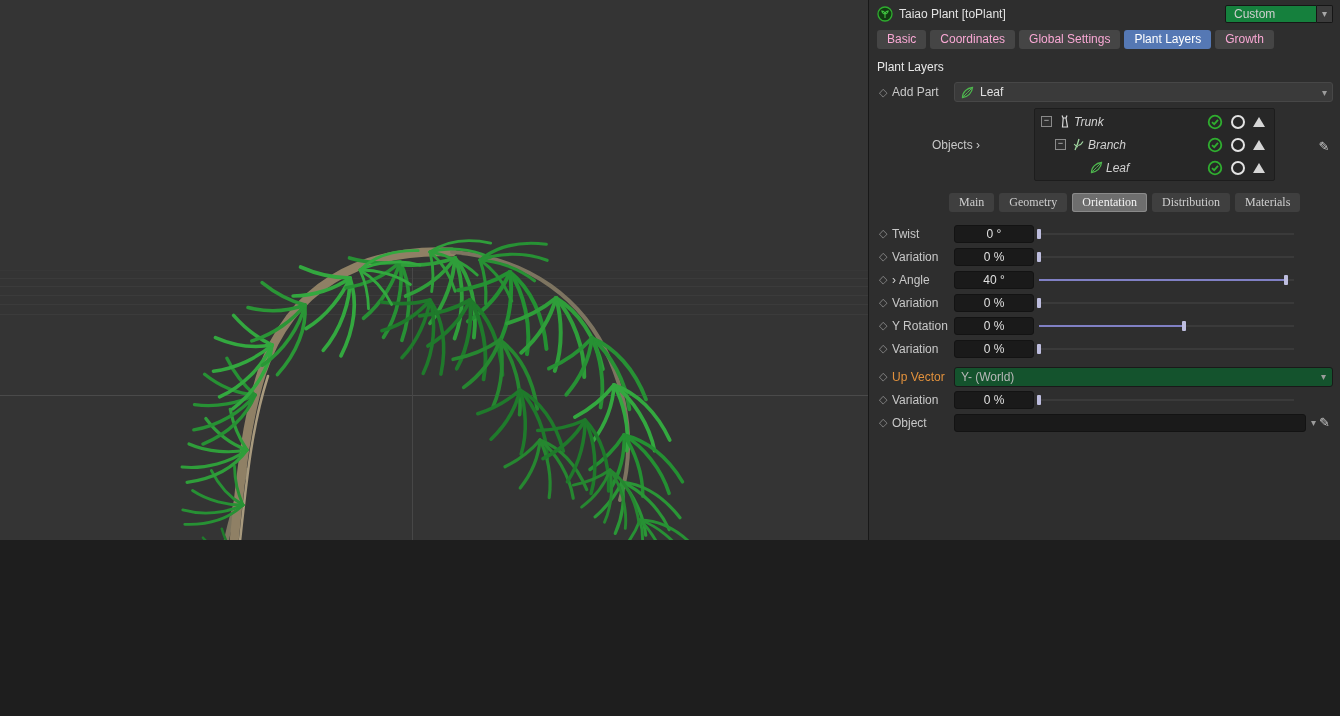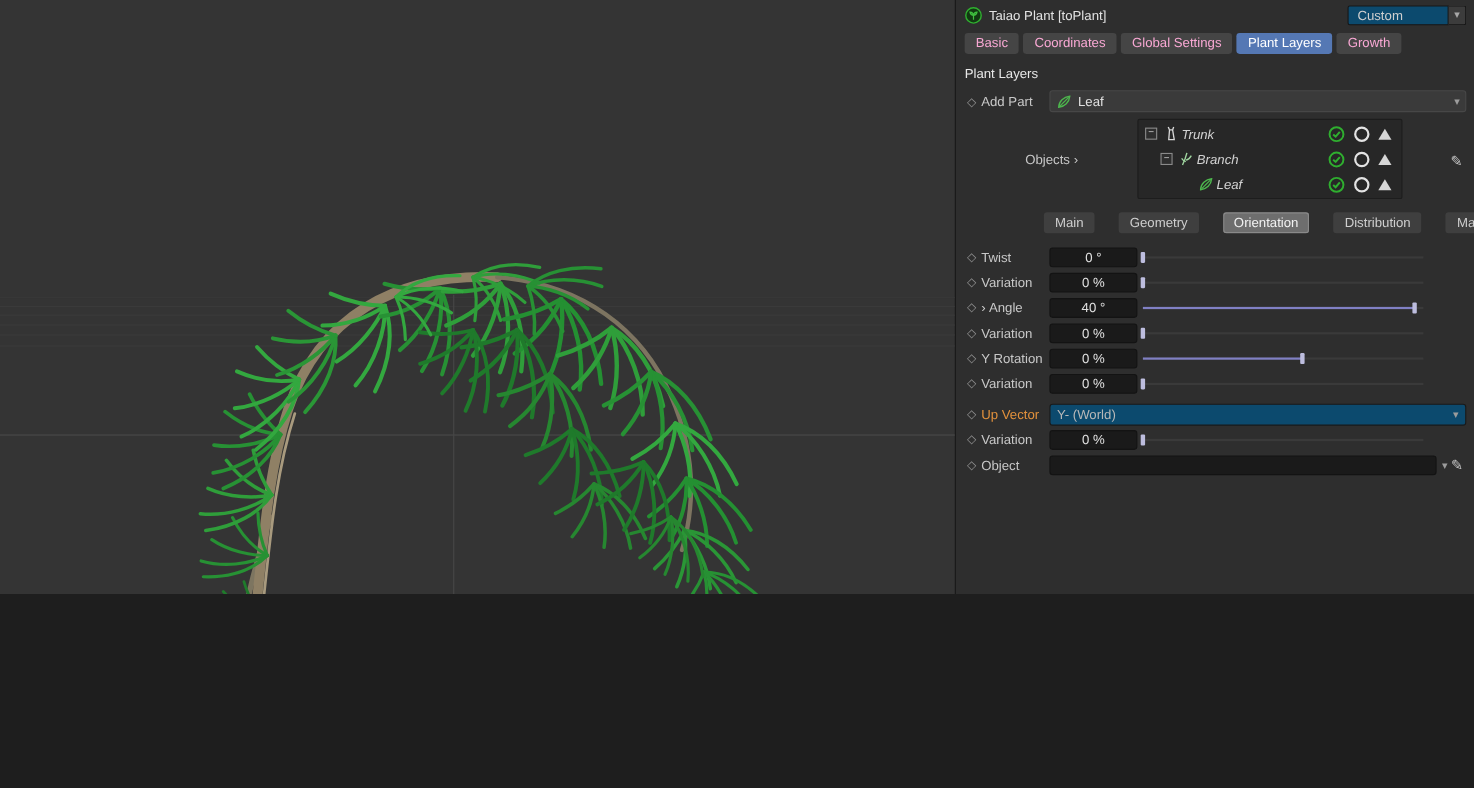--- a/index.html
+++ b/index.html
@@ -12,29 +12,29 @@
   .gridline.h{left:0;width:100%;height:1px;}
   .gridline.h.major{background:#4a4a4a;}
   .gridline.v{width:1px;background:#474747;}
   .plant-svg{position:absolute;left:0;top:0;}
 
   
   .panel{position:relative;width:472px;height:716px;background:#2e2e2e;flex:none;overflow:hidden;}
   .panel-header{display:flex;align-items:center;height:27px;padding:0 8px;gap:6px;}
   .panel-title{color:#e2e2e2;}
   .preset{margin-left:auto;display:flex;align-items:stretch;height:18px;}
-  .preset-box{background:#0c4a6e;border:1px solid #161616;border-radius:2px 0 0 2px;min-width:74px;
+  .preset-box{background:#15803d;border:1px solid #161616;border-radius:2px 0 0 2px;min-width:74px;
               padding:0 8px;line-height:16px;color:#cfcfcf;}
   .preset-arrow{background:#3c3c3c;border:1px solid #161616;border-left:none;border-radius:0 2px 2px 0;
                 width:15px;text-align:center;line-height:16px;color:#a8a8a8;font-size:10px;}
 
   .tabrow{display:flex;gap:4px;padding:3px 8px 2px;}
   .tab{background:#454545;border-radius:3px;padding:3px 10px;color:#f9a8d4;line-height:13px;cursor:default;}
   .tab.active{background:#5578b4;color:#ffffff;}
-  .subtabs{display:flex;gap:22px;padding:10px 8px 6px 80px;}
+  .subtabs{display:flex;gap:5px;padding:10px 8px 6px 80px;font-family:Liberation Serif, serif;}
   .subtab{background:#3f3f3f;border-radius:3px;padding:3px 10px;color:#cfcfcf;line-height:13px;}
   .subtab.active{background:#6e6e6e;color:#f2f2f2;box-shadow:inset 0 0 0 1px #8a8a8a;}
 
   .section-title{padding:9px 8px 6px;color:#e8e8e8;}
 
   .row{display:flex;align-items:center;padding:2px 8px 2px 10px;}
   .diamond{width:13px;flex:none;color:#8f8f8f;font-size:11px;}
   .rowlabel{width:62px;flex:none;white-space:nowrap;}
   .accent{color:#e2913c;}
 
@@ -60,21 +60,21 @@
   .param-row{display:flex;align-items:center;height:23px;padding:0 8px 0 10px;}
   .gap-top{margin-top:5px;}
   .plabel{width:62px;flex:none;white-space:nowrap;}
   .caret{color:#cfcfcf;margin-right:3px;}
   .pval{width:78px;flex:none;height:16px;background:#1a1a1a;border:1px solid #131313;border-radius:3px;
         color:#e0e0e0;text-align:center;line-height:16px;margin-right:5px;}
   .slider{position:relative;width:255px;height:14px;flex:none;}
   .track{position:absolute;left:0;right:0;top:6px;height:2px;background:#3a3a3a;}
   .fill{position:absolute;left:0;top:6px;height:2px;background:#8080c4;}
   .handle{position:absolute;top:2px;width:4px;height:10px;background:#bdbdde;border-radius:1px;margin-left:-2px;}
-  .pdrop{flex:1;display:flex;align-items:center;height:18px;background:#0c4a6e;border:1px solid #191919;
+  .pdrop{flex:1;display:flex;align-items:center;height:18px;background:#14532d;border:1px solid #191919;
          border-radius:3px;padding:0 6px;color:#b8b8b8;}
   .pobj{width:350px;flex:none;height:16px;background:#1a1a1a;border:1px solid #131313;border-radius:3px;}
   .obj-arrow{color:#9c9c9c;font-size:10px;margin:0 3px 0 5px;}
   .pencil{color:#c8c8c8;font-size:13px;}
 </style>
 </head>
 <body>
 
 <div class="app">
 

